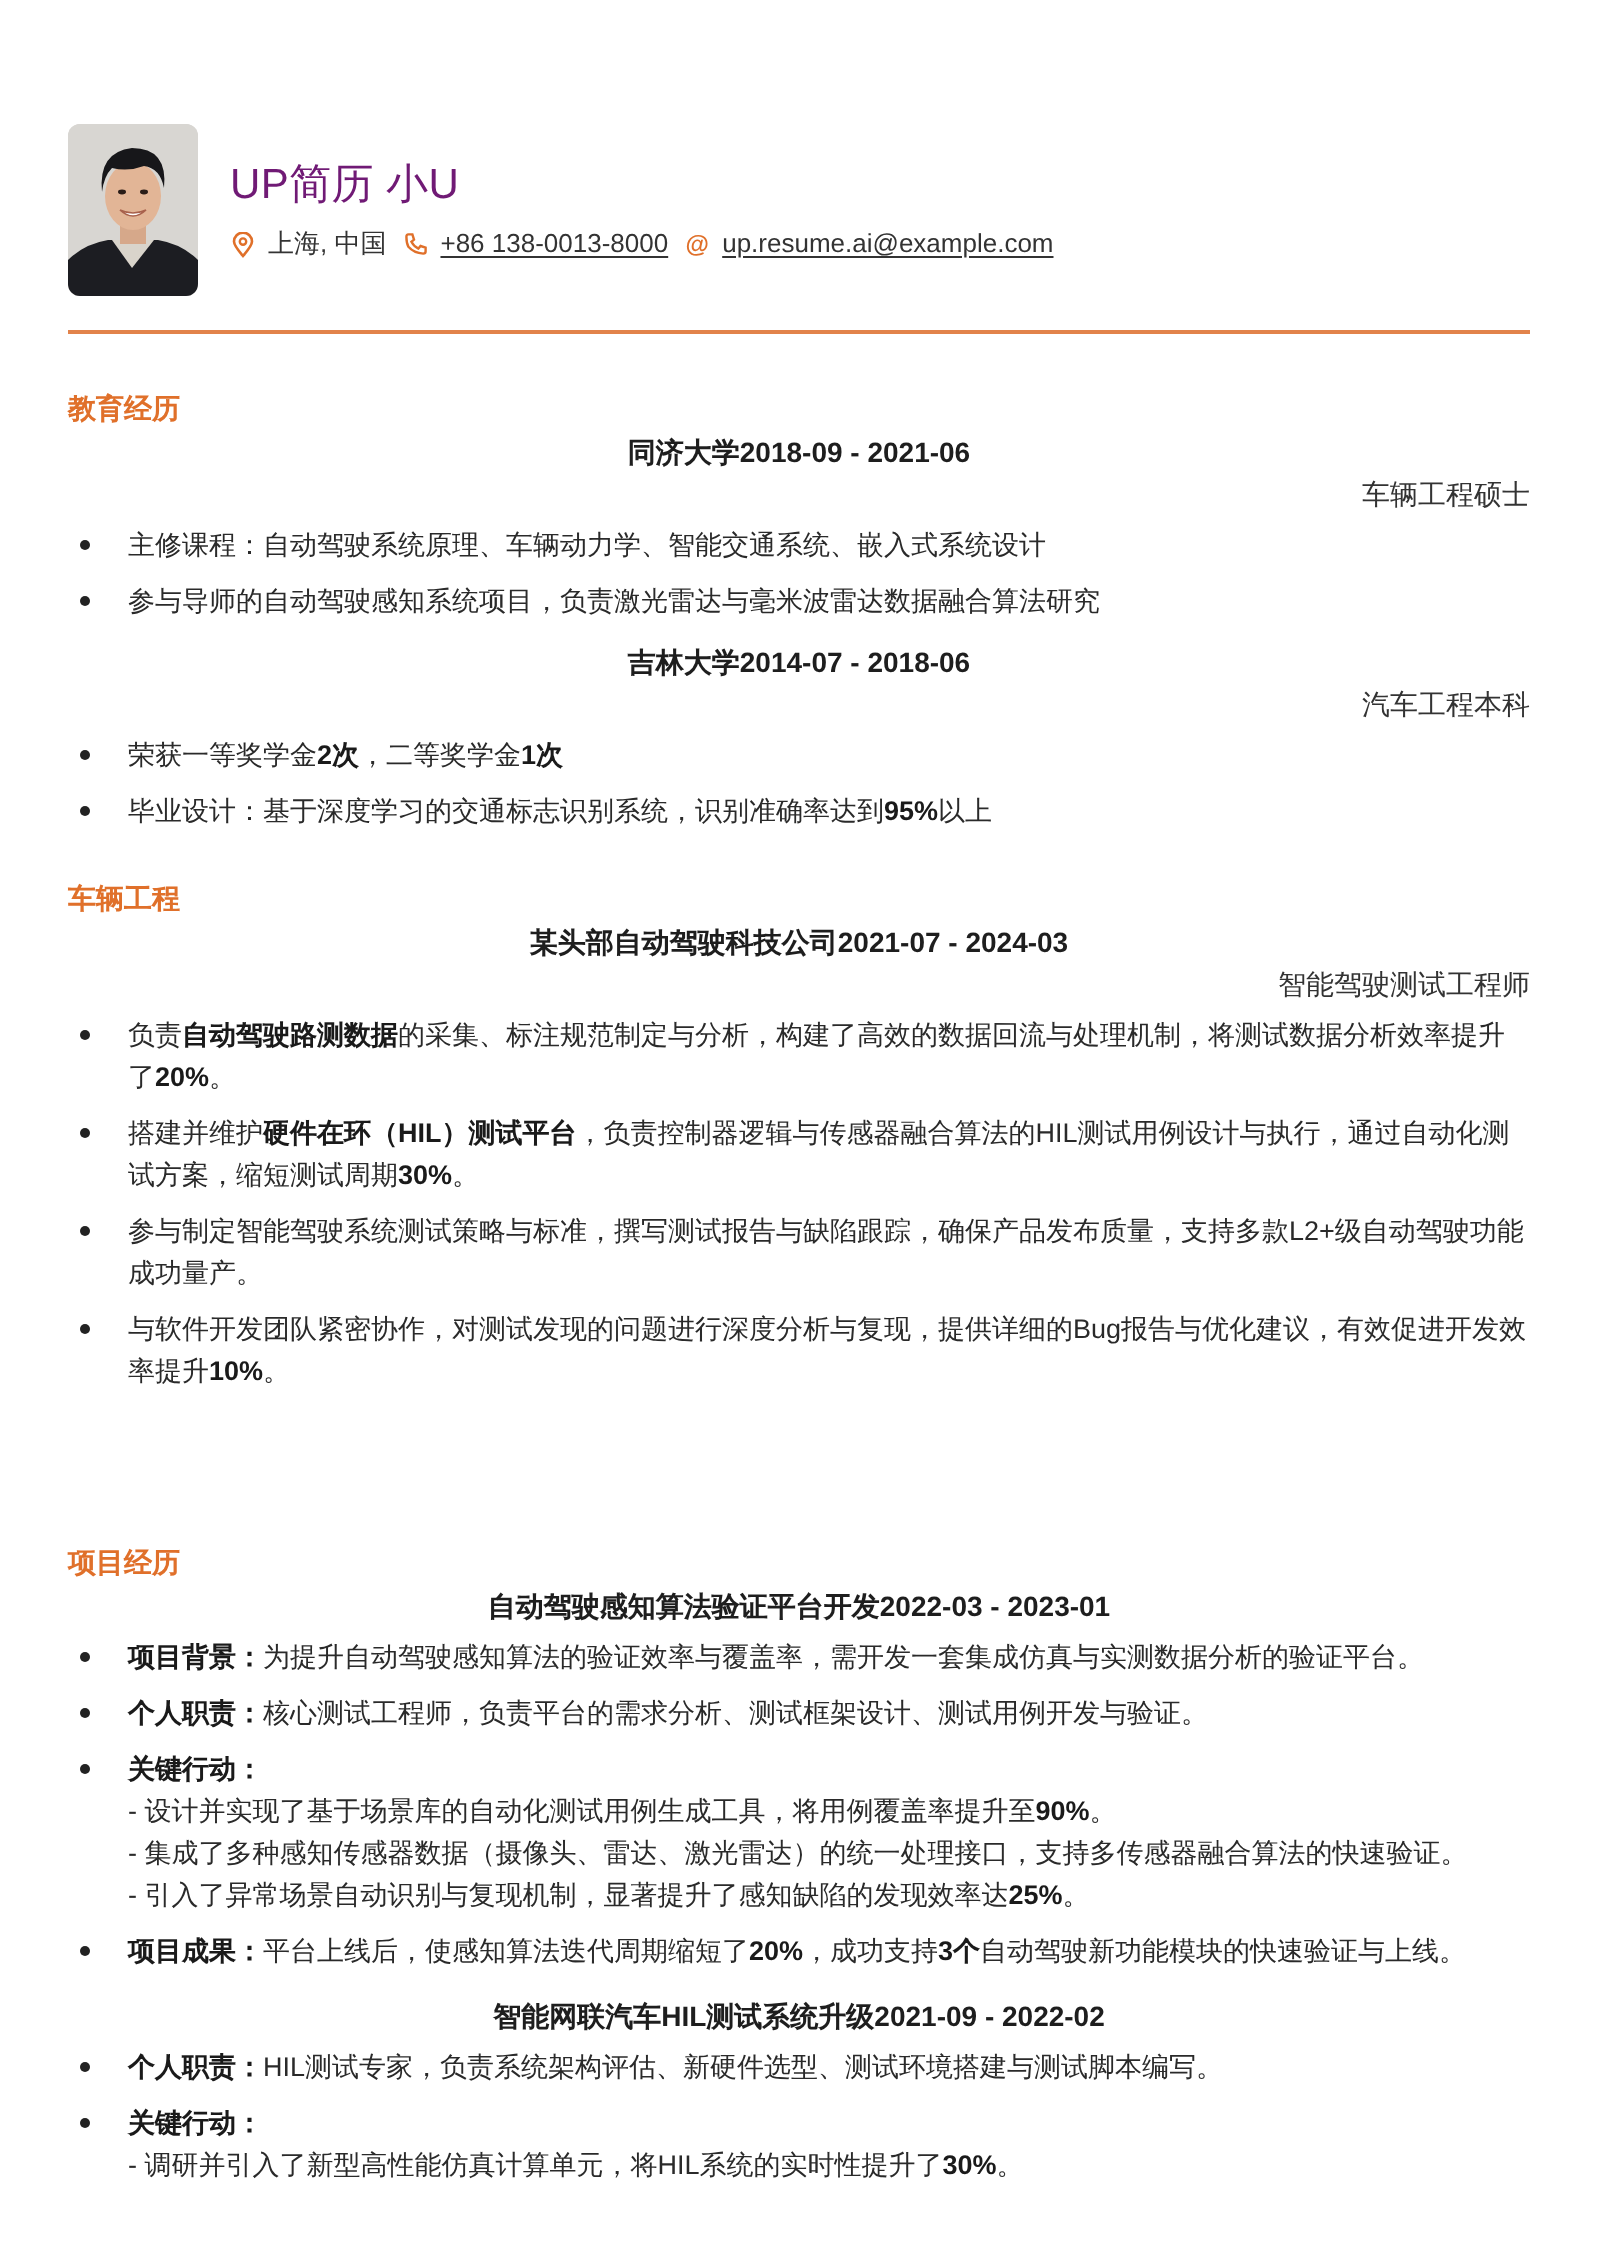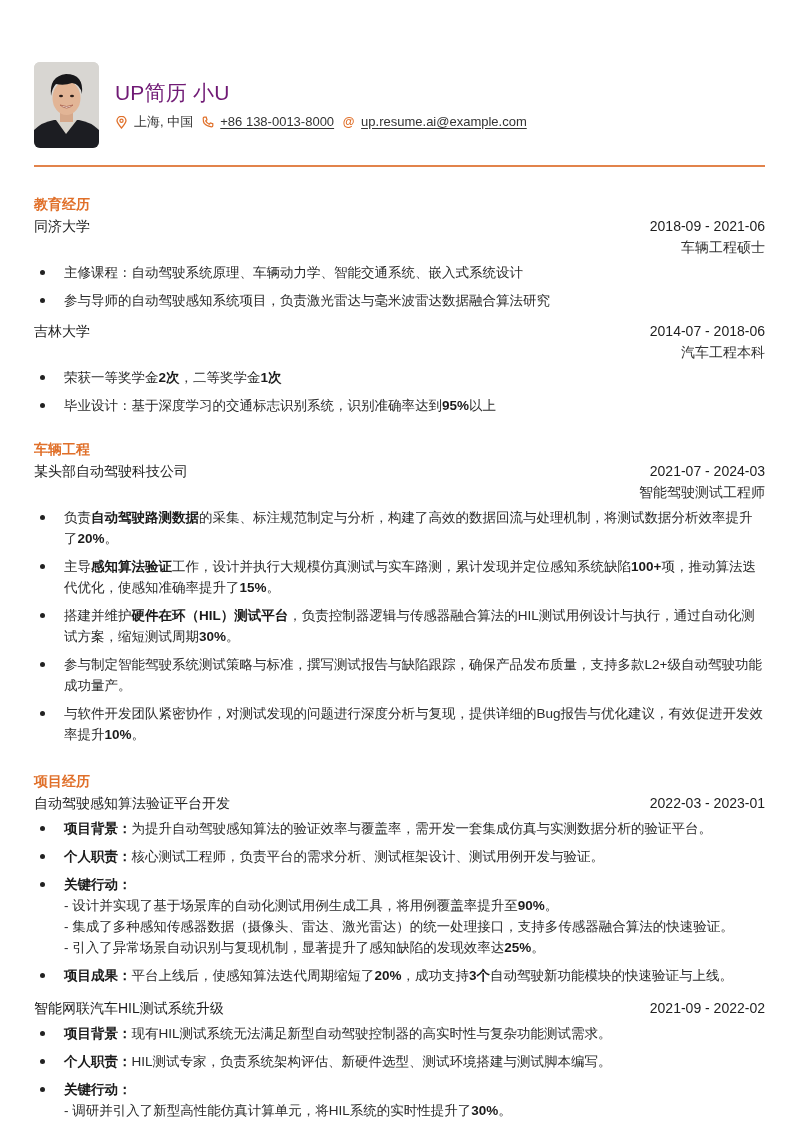--- a/index.html
+++ b/index.html
@@ -19,21 +19,21 @@
   .header-info { margin-left: 16px; padding-top: 18px; }
   .name { font-size: 21px; font-weight: 500; color: #701a75; line-height: 26px; letter-spacing: 0.2px; }
   .contacts { display: flex; align-items: center; margin-top: 8px; font-size: 13px; color: #333; line-height: 16px; }
   .contact { display: flex; align-items: center; margin-right: 8px; }
   .contact .ic { width: 13px; height: 13px; margin-right: 6px; display: inline-flex; align-items: center; justify-content: center; color: #e0702a; font-size: 12px; }
   .contact a { color: #333; text-decoration: underline; text-underline-offset: 2px; }
   .divider { position: absolute; left: 0; top: 103px; width: 731px; height: 1.5px; background: #e2834b; }
 
   .section { position: absolute; left: 0; width: 731px; }
   .section-title { font-size: 14px; font-weight: bold; color: #e0702a; line-height: 18px; }
-  .entry-head { display: flex; justify-content: space-between; font-size: 14px; font-weight: normal; color: #1e1e1e; line-height: 21px; }
+  .entry-head { display: flex; justify-content: center; font-size: 14px; font-weight: bold; color: #1e1e1e; line-height: 21px; }
   .entry-sub { display: flex; justify-content: flex-end; font-size: 14px; color: #333; line-height: 21px; }
   ul.bullets { list-style: none; margin: 4px 0 0 0; padding: 0; }
   ul.bullets li { position: relative; padding-left: 30px; font-size: 13.5px; line-height: 21px; color: #2a2a2a; margin-bottom: 7px; }
   ul.bullets li::before { content: ""; position: absolute; left: 6px; top: 8px; width: 5px; height: 5px; border-radius: 50%; background: #222; }
   b { font-weight: bold; color: #1a1a1a; }
   .sub-line { display: block; }
 </style>
 </head>
 <body>
 
@@ -119,21 +119,20 @@
     <div style="margin-top:3px;">
       <div class="entry-head">
         <span>某头部自动驾驶科技公司</span>
         <span>2021-07 - 2024-03</span>
       </div>
       <div class="entry-sub">
         <span>智能驾驶测试工程师</span>
       </div>
       <ul class="bullets">
         <li><span>负责</span><b>自动驾驶路测数据</b><span>的采集、标注规范制定与分析，构建了高效的数据回流与处理机制，将测试数据分析效率提升了</span><b>20%</b><span>。</span></li>
-        <li><span>主导</span><b>感知算法验证</b><span>工作，设计并执行大规模仿真测试与实车路测，累计发现并定位感知系统缺陷</span><b>100+</b><span>项，推动算法迭代优化，使感知准确率提升了</span><b>15%</b><span>。</span></li>
         <li><span>搭建并维护</span><b>硬件在环（HIL）测试平台</b><span>，负责控制器逻辑与传感器融合算法的HIL测试用例设计与执行，通过自动化测试方案，缩短测试周期</span><b>30%</b><span>。</span></li>
         <li><span>参与制定智能驾驶系统测试策略与标准，撰写测试报告与缺陷跟踪，确保产品发布质量，支持多款L2+级自动驾驶功能成功量产。</span></li>
         <li><span>与软件开发团队紧密协作，对测试发现的问题进行深度分析与复现，提供详细的Bug报告与优化建议，有效促进开发效率提升</span><b>10%</b><span>。</span></li>
       </ul>
     </div>
   </div>
 
   <div class="section" style="top:710px;">
     <div class="section-title">项目经历</div>
     <div style="margin-top:3px;">
@@ -151,21 +150,20 @@
         </li>
         <li><b>项目成果：</b><span>平台上线后，使感知算法迭代周期缩短了</span><b>20%</b><span>，成功支持</span><b>3个</b><span>自动驾驶新功能模块的快速验证与上线。</span></li>
       </ul>
     </div>
     <div style="margin-top:12px;">
       <div class="entry-head">
         <span>智能网联汽车HIL测试系统升级</span>
         <span>2021-09 - 2022-02</span>
       </div>
       <ul class="bullets">
-        <li><b>项目背景：</b><span>现有HIL测试系统无法满足新型自动驾驶控制器的高实时性与复杂功能测试需求。</span></li>
         <li><b>个人职责：</b><span>HIL测试专家，负责系统架构评估、新硬件选型、测试环境搭建与测试脚本编写。</span></li>
         <li><b>关键行动：</b>
           <span class="sub-line"><span>- 调研并引入了新型高性能仿真计算单元，将HIL系统的实时性提升了</span><b>30%</b><span>。</span></span>
         </li>
       </ul>
     </div>
   </div>
 
 </div>
 

